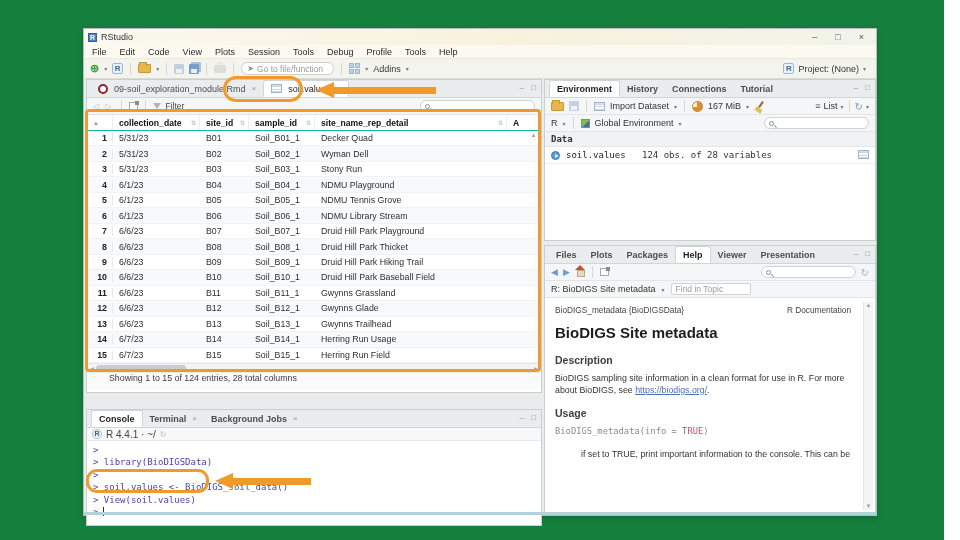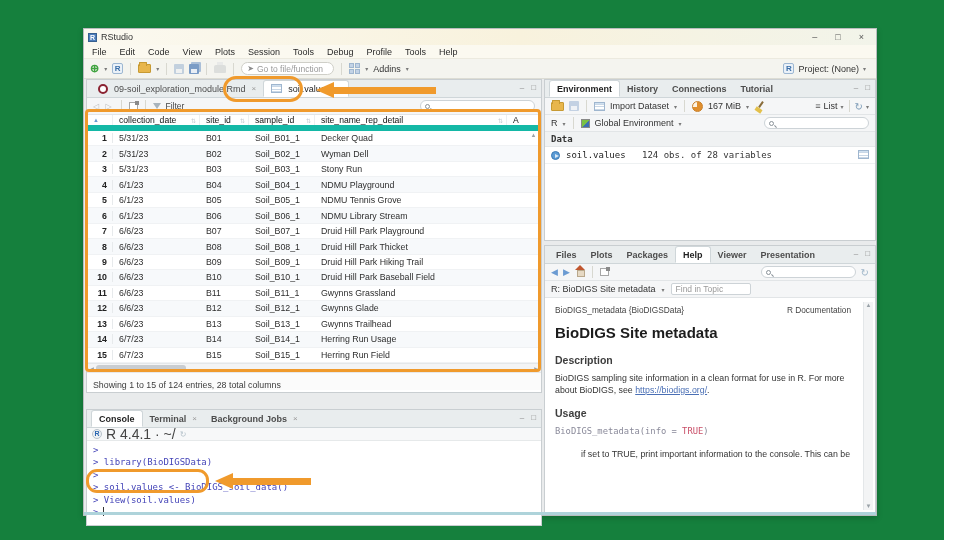--- a/index.html
+++ b/index.html
@@ -68,44 +68,44 @@
   .icon-sheet { width:11px; height:9px; background:#fff; border:1px solid #9fb6cf; display:grid;
                 grid-template-rows:2px 1fr 1fr; }
   .icon-sheet i { border-bottom:1px solid #c9d7e6; }
   .icon-sheet i:first-child { background:#cfe0f0; }
   .nav-chevs { color:#bcbcbc; font-size:8px; letter-spacing:2px; }
   .icon-popout { width:9px; height:8px; border:1px solid #a7a7a7; position:relative; background:#fff; }
   .icon-popout::after { content:""; position:absolute; right:-2px; top:-2px; width:4px; height:4px; background:#8a8a8a; }
   .icon-funnel { width:0; height:0; border-left:4px solid transparent; border-right:4px solid transparent; border-top:6px solid #a9b4bd; }
   .filter-label { font-size:8.5px; color:#444; }
 
-  .thead { display:flex; height:16px; border-bottom:6px solid #14b8a6; background:#fff; align-items:center; font-weight:normal; font-size:8.6px; color:#111; }
+  .thead { display:flex; height:16px; border-bottom:1px solid #14b8a6; background:#fff; align-items:center; font-weight:bold; font-size:8.6px; color:#111; }
   .thead .hc { display:flex; align-items:center; justify-content:space-between; padding:0 3px 0 6px; height:100%; border-right:1px solid #eceff1; }
   .sortg { color:#c3cad1; font-size:6px; }
   .cnumh { width:26px; text-align:left; padding-left:6px; }
   .w1{width:87px;} .w2{width:49px;} .w3{width:66px;} .w4{width:192px;} .wA{width:23px;}
   .tbody { position:relative; }
   .trow { display:flex; height:15.47px; align-items:center; font-size:8.8px; color:#2e2e2e; border-bottom:1px solid #f0f2f4; background:#fff; }
   .tbody > div:nth-of-type(even) { background:#f7f9fb; }
   .c { padding:0 3px 0 6px; overflow:hidden; white-space:nowrap; }
   .cnum { width:26px; font-weight:bold; color:#222; border-right:1px solid #e7eaec; text-align:right; padding-right:5px; }
   .vsb { position:absolute; right:3px; top:52px; width:9px; height:230px; }
   .vsb .arr { color:#9aa2a8; font-size:6px; text-align:center; display:block; }
   .vsb .thumb { width:7px; height:55px; background:#c9cdd1; border-radius:3px; margin:2px auto 0; }
   .hsb { position:relative; height:9px; background:#f3f4f5; border-top:1px solid #e4e7e9; display:flex; align-items:center; }
   .hsb .thumb { position:absolute; left:9px; width:90px; height:7px; background:#c9cdd1; border-radius:3px; }
   .hsb .arr { color:#9aa2a8; font-size:6px; width:9px; text-align:center; }
   .hsb .arr.right { margin-left:auto; }
-  .status-row { height:18px; display:flex; align-items:flex-end; padding-left:6px; font-size:8.8px; color:#3c3c3c; background:#fbfbfb; border-top:1px solid #e8e8e8; }
+  .status-row { height:18px; display:flex; align-items:flex-start; padding-left:22px; font-size:8.8px; color:#3c3c3c; background:#fbfbfb; border-top:1px solid #e8e8e8; }
 
   
   #console-pane { left:2px; top:368px; width:456px; height:117px;margin-top:12px; }
   .rver-row { height:13px; background:#f7f8f9; border-bottom:1px solid #e6e9ea; display:flex; align-items:center; gap:4px; padding:0 5px; }
   .icon-rlogo { width:10px; height:10px; border-radius:50%; background:#eef1f4; border:1px solid #b9c2ca; color:#2a66b0; font-weight:bold; font-size:7px; line-height:8px; text-align:center; }
-  .rver-text { font-size:14px; color:#444; }
+  .rver-text { font-size:10px; color:#444; }
   .rver-link { color:#b7c3cc; font-size:8px; }
   .console-body { padding:3px 0 0 6px; }
   .cline { font-family:"DejaVu Sans Mono", monospace; font-size:9px; line-height:12.4px; color:#4545b8; white-space:pre; }
   .cursor { position:absolute; left:16px; top:97px; width:1px; height:9px; background:#333; }
 
   
   #env-pane { left:460px; top:50px; width:332px; height:162px; }
   .icon-pie { width:11px; height:11px; border-radius:50%; background:conic-gradient(#e08f2e 0 75%, #fdf3e3 75% 100%); border:1px solid #c87f28; }
   .icon-broom { width:11px; height:11px; position:relative; }
   .icon-broom::before { content:""; position:absolute; left:6px; top:0; width:2px; height:7px; background:#8a6d3b; transform:rotate(35deg); }

